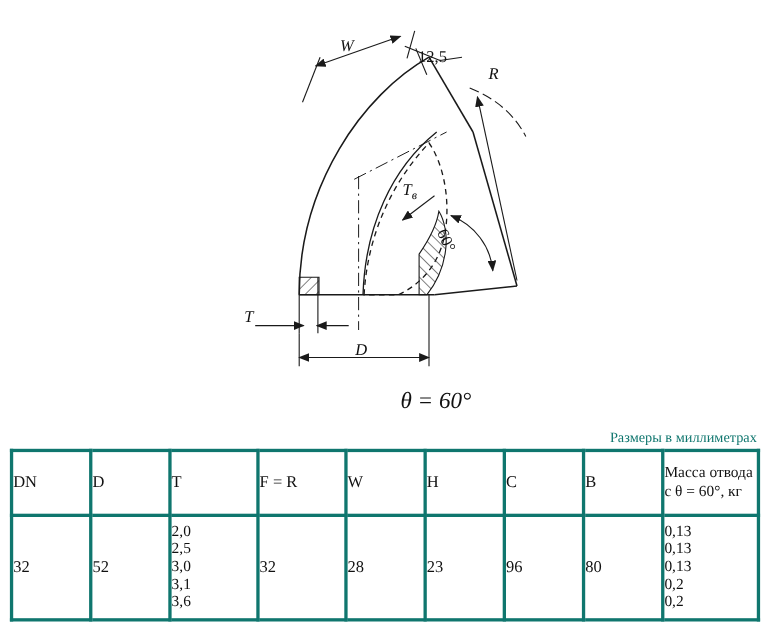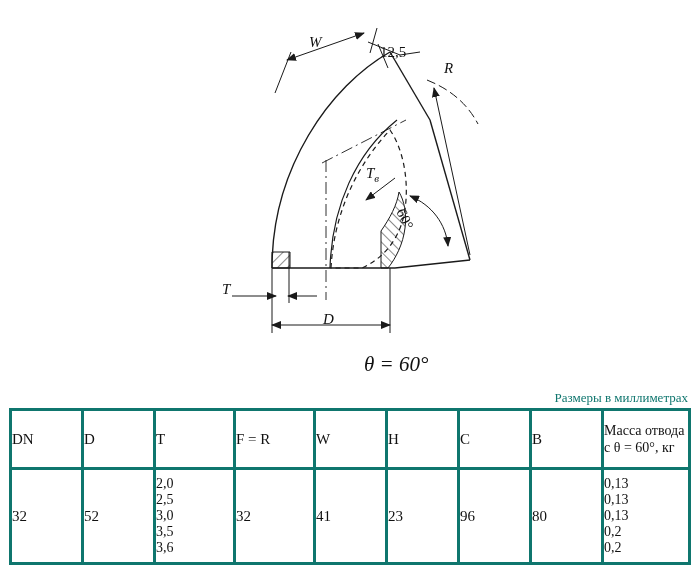--- a/index.html
+++ b/index.html
@@ -223,25 +223,25 @@
         </tr>
       </thead>
       <tbody>
         <tr>
           <td>32</td>
           <td>52</td>
           <td>
             <span class="stacklist">2,0</span>
             <span class="stacklist">2,5</span>
             <span class="stacklist">3,0</span>
-            <span class="stacklist">3,5</span>
+            <span class="stacklist">3,1</span>
             <span class="stacklist">3,6</span>
           </td>
           <td>32</td>
-          <td>41</td>
+          <td>28</td>
           <td>23</td>
           <td>96</td>
           <td>80</td>
           <td>
             <span class="stacklist">0,13</span>
             <span class="stacklist">0,13</span>
             <span class="stacklist">0,13</span>
             <span class="stacklist">0,2</span>
             <span class="stacklist">0,2</span>
           </td>

